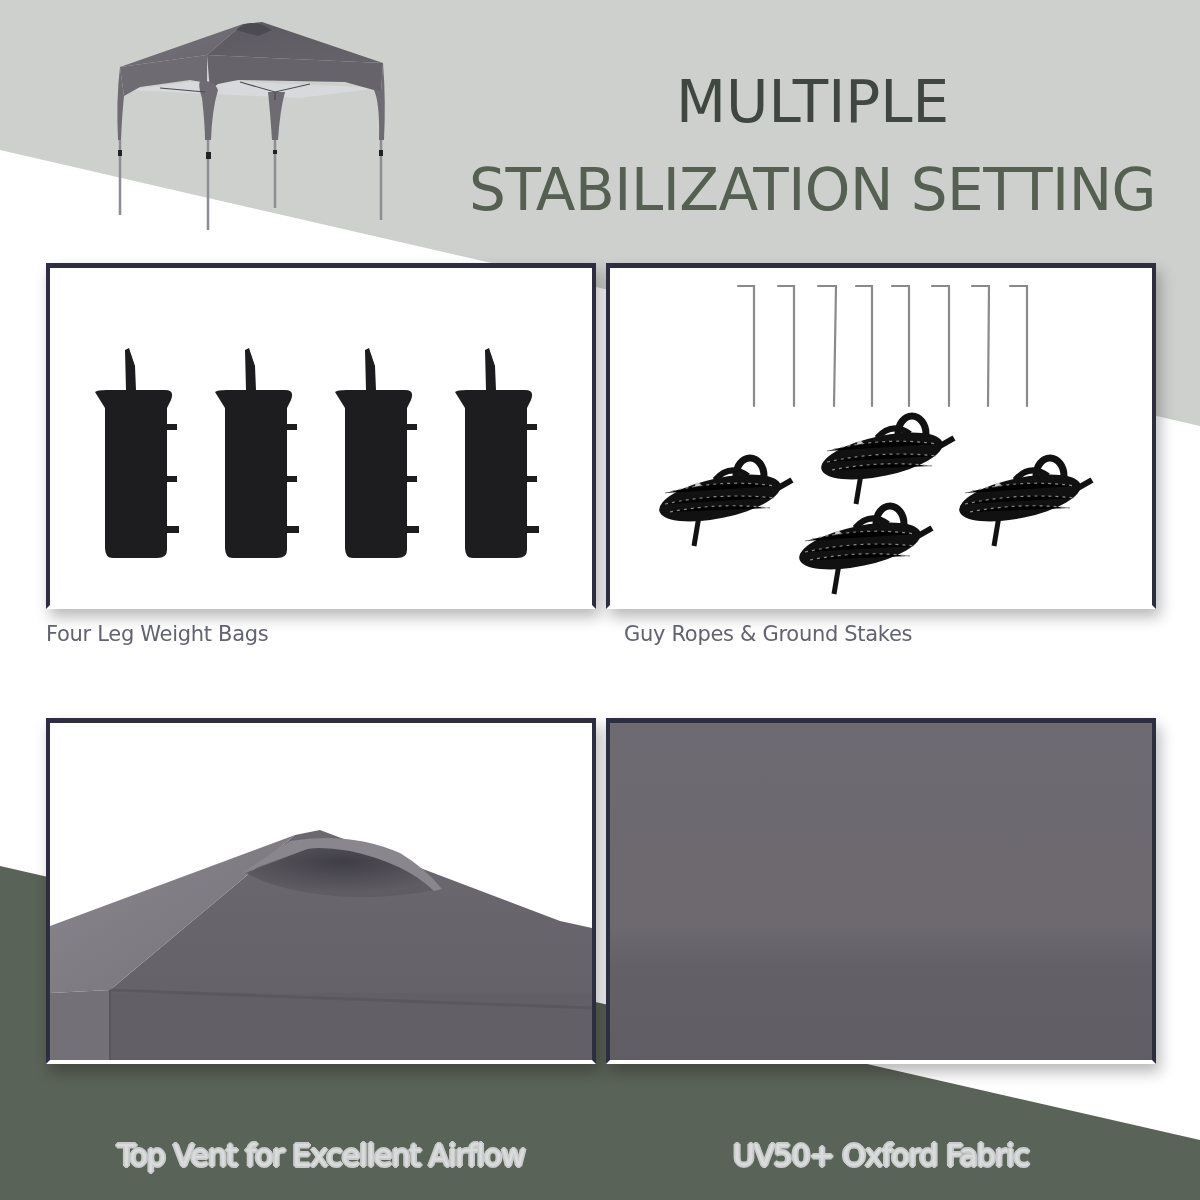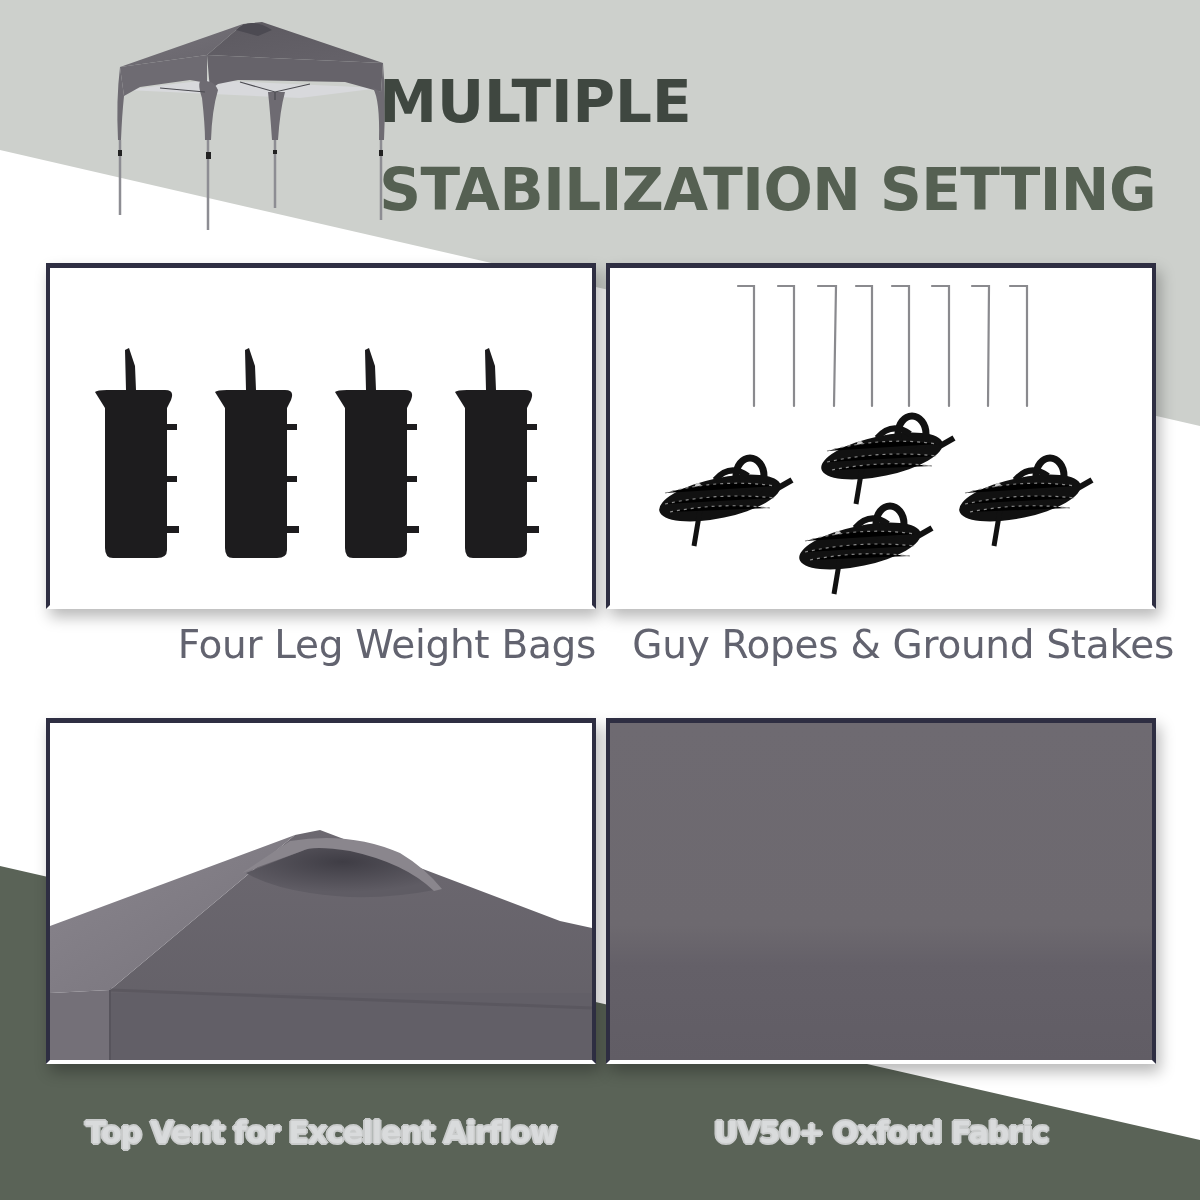--- a/index.html
+++ b/index.html
@@ -4,23 +4,23 @@
 <style>
   html, body { margin: 0; padding: 0; }
   body {
     width: 1200px; height: 1200px; position: relative; overflow: hidden;
     background: #ffffff;
     font-family: "Liberation Sans", sans-serif;
   }
   .bg-layer { position: absolute; left: 0; top: 0; width: 1200px; height: 1200px; }
   .title {
     position: absolute; right: 44px; top: 72px;
-    text-align: left;
+    text-align: center;
     font-family: "DejaVu Sans", sans-serif;
-    font-weight: bold;
+    font-weight: normal;
     font-size: 58px; line-height: 60px;
     letter-spacing: 0px;
     color: #4c5549;
   }
   .title .line1 { color: #3f4740; display: block; }
   .title .line2 { color: #556052; display: block; letter-spacing: -0.5px; margin-top: 28px; }
 
   .panel {
     position: absolute;
     width: 550px; height: 346px;
@@ -40,36 +40,35 @@
   }
   .panel::before { left: -4px; }
   .panel::after { right: -4px; }
   #panel-weight-bags { left: 46px; top: 263px; }
   #panel-guy-ropes { left: 606px; top: 263px; }
   #panel-top-vent { left: 46px; top: 718px; }
   #panel-fabric { left: 606px; top: 718px; }
   .panel svg { position: absolute; left: 0; top: 0; }
 
   .caption-light {
-    position: absolute; top: 622px; width: 550px; text-align: right;
+    position: absolute; top: 622px; width: 550px; text-align: left;
     font-family: "DejaVu Sans", sans-serif;
-    font-size: 39px; color: #62636f; font-weight: normal;
+    font-size: 21px; color: #62636f; font-weight: normal;
     letter-spacing: -0.3px;
   }
   .caption-outline {
-    position: absolute; top: 1115px; width: 550px; text-align: center;
+    position: absolute; top: 1138px; width: 550px; text-align: center;
     font-family: "DejaVu Sans", sans-serif;
     font-size: 30px; color: #d9dbdc; letter-spacing: -1px;
     -webkit-text-stroke: 1.2px #363647;
     paint-order: stroke fill;
     text-shadow:
       0 0 2px #d0d2d2, 1px 1px 0 #c8caca, -1px -1px 0 #c8caca,
       1px -1px 0 #c8caca, -1px 1px 0 #c8caca, 2px 0 0 #c8caca,
       -2px 0 0 #c8caca, 0 2px 0 #c8caca, 0 -2px 0 #c8caca;
-    font-weight: bold;
   }
   #caption-1 { left: 46px; }
   #caption-2 { left: 624px; }
   #caption-3 { left: 46px; }
   #caption-4 { left: 606px; }
 </style>
 </head>
 <body>
 
 <svg class="bg-layer" width="1200" height="1200" viewBox="0 0 1200 1200">

